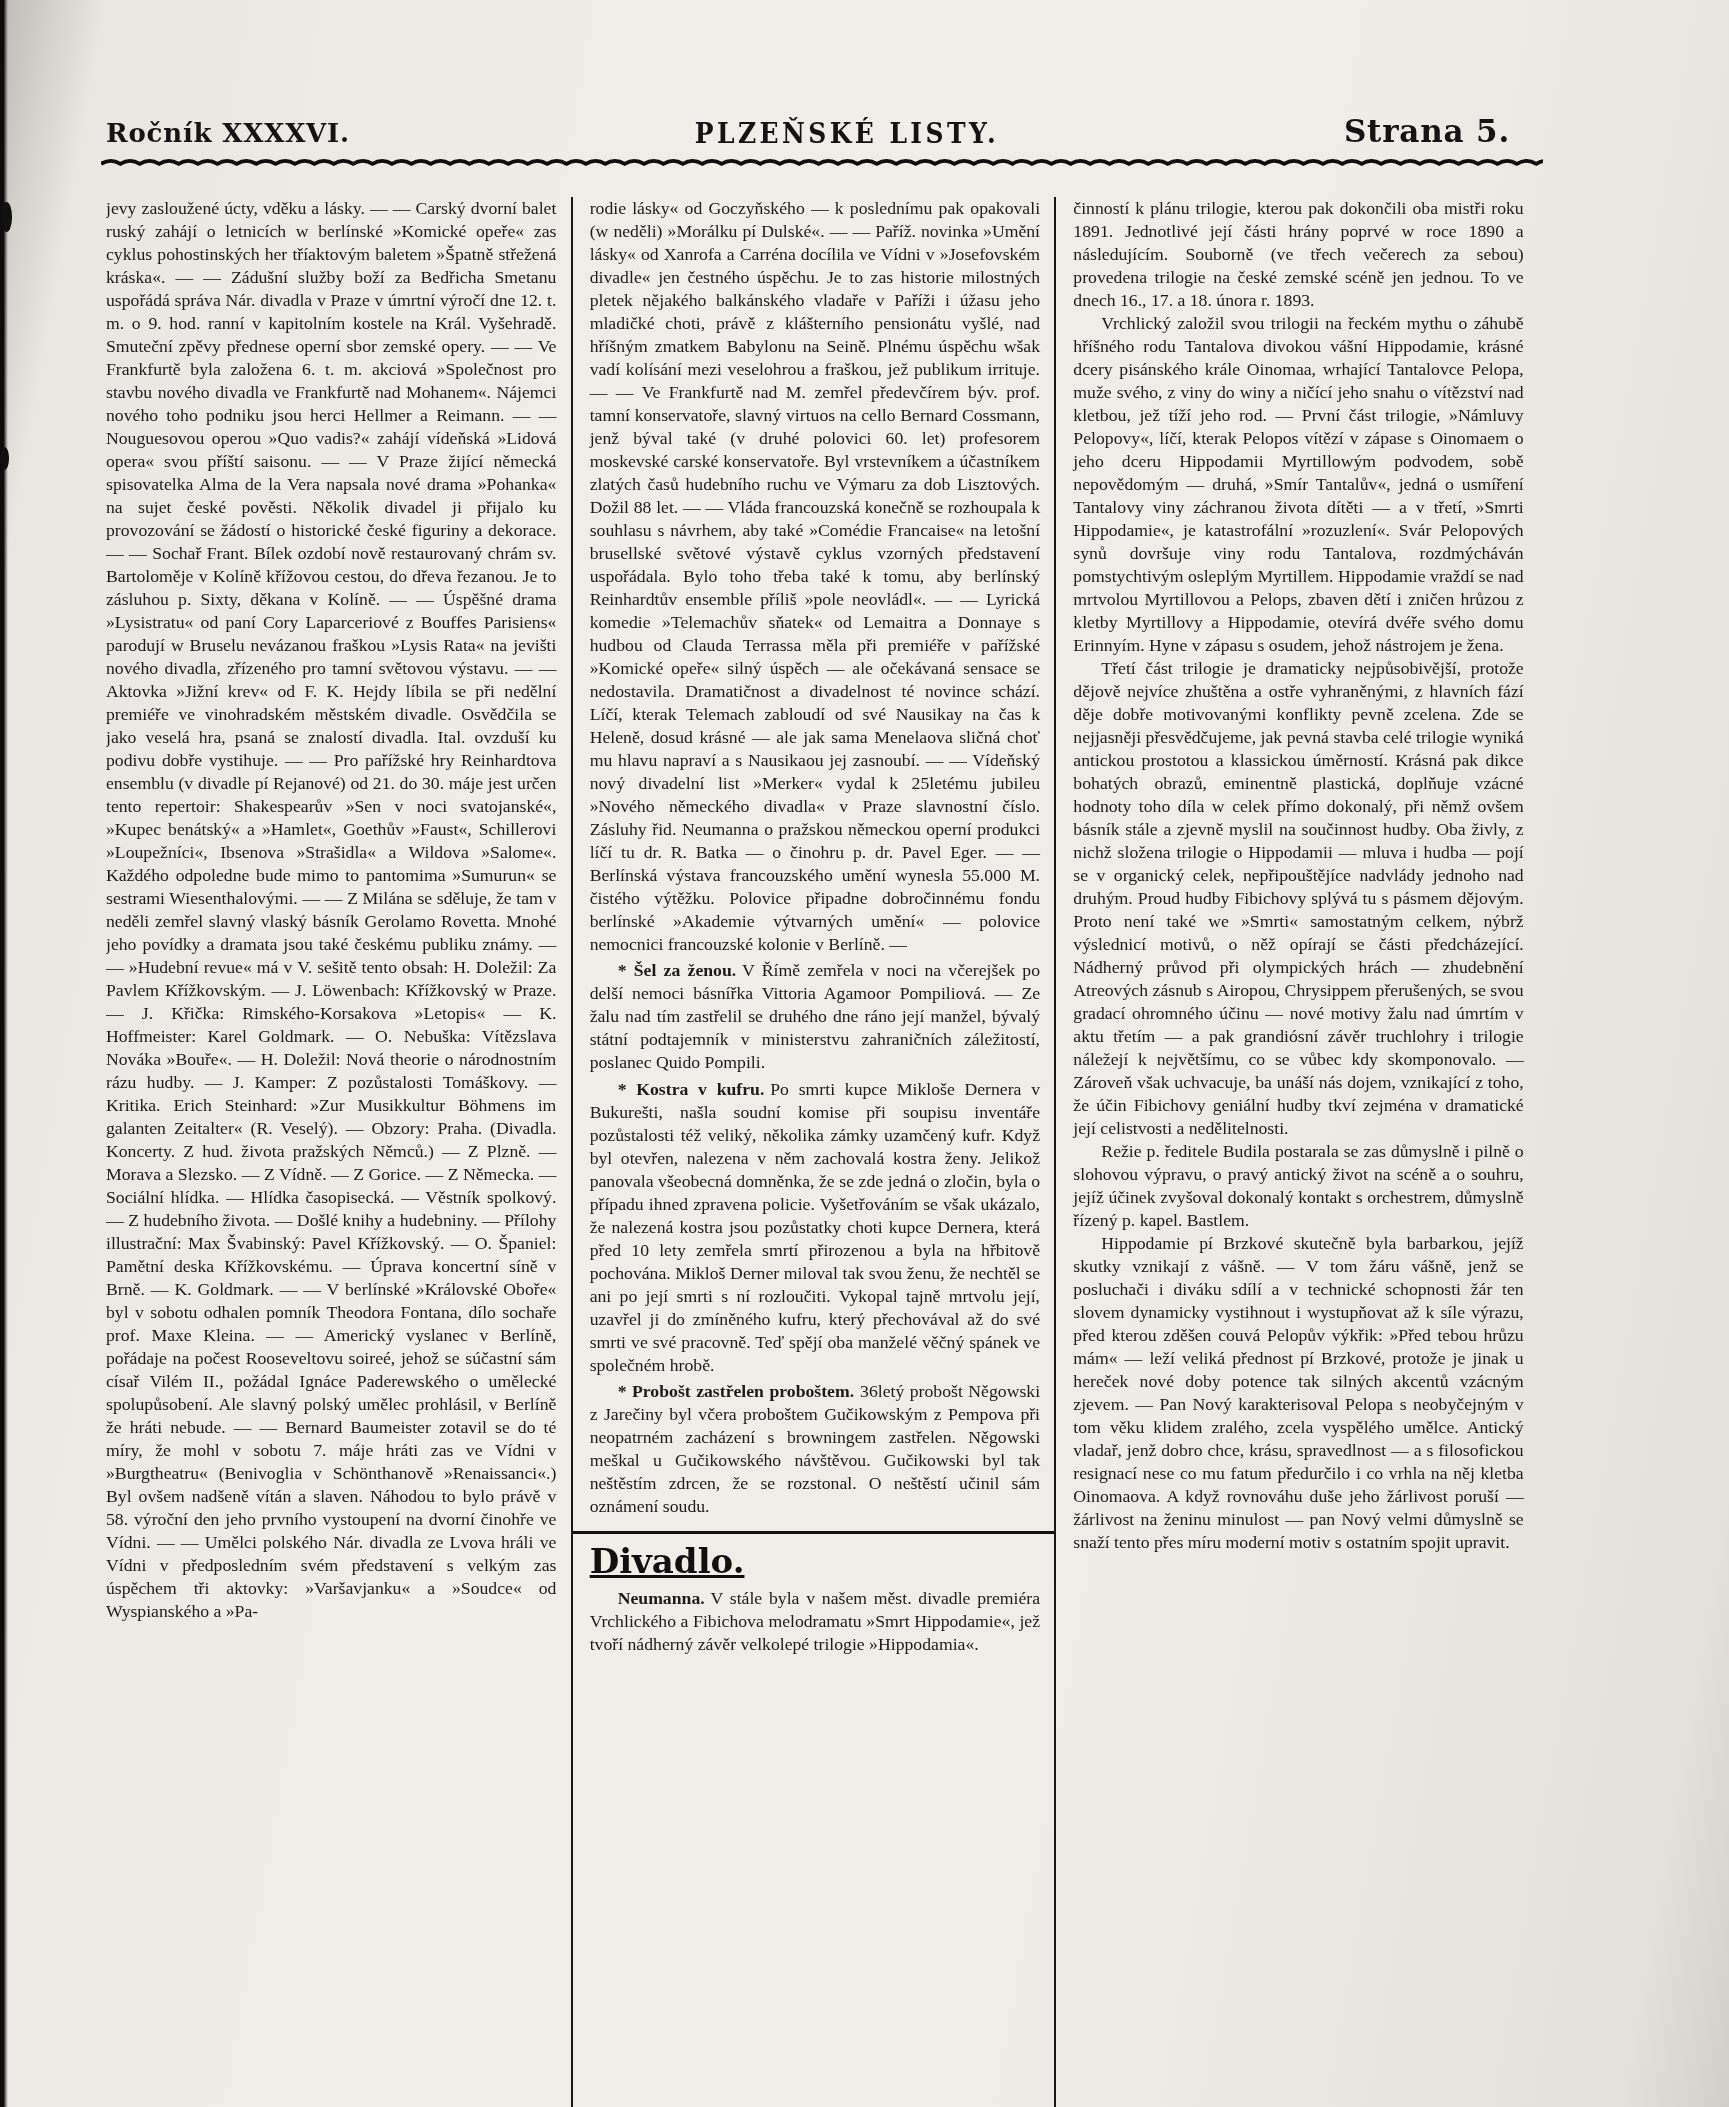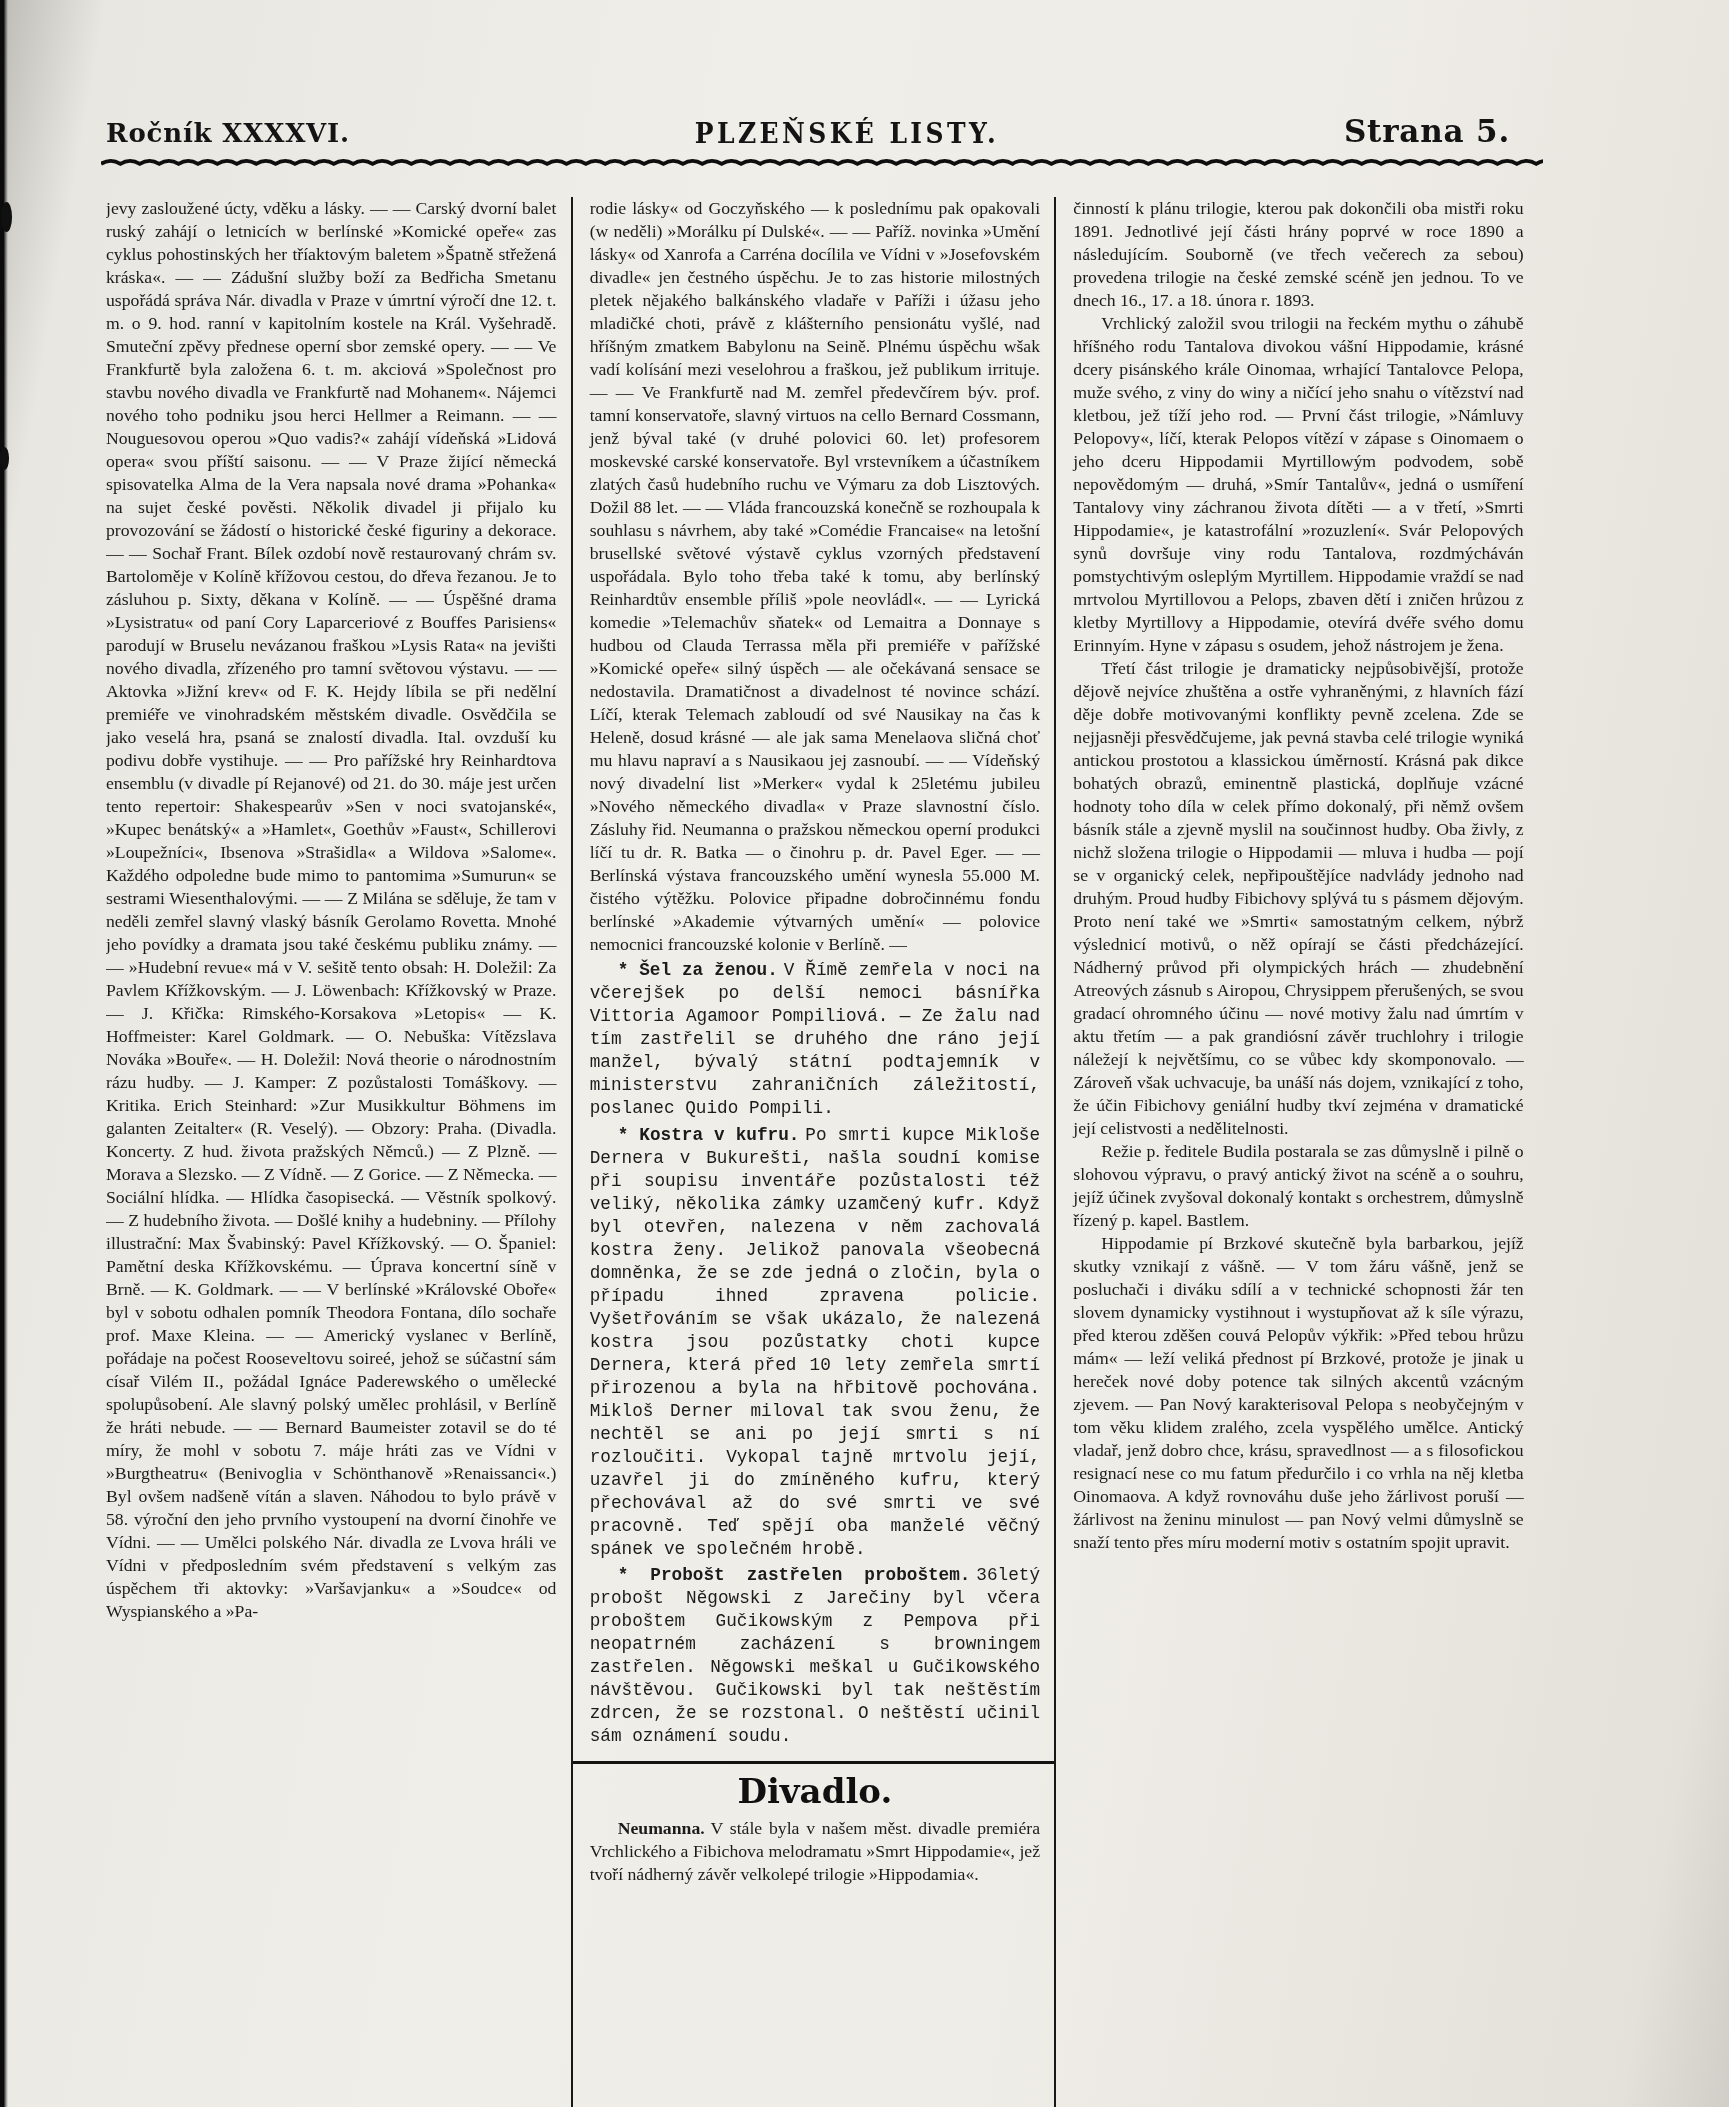--- a/index.html
+++ b/index.html
@@ -33,26 +33,26 @@
   }
   .col{
     flex:1 1 0;overflow:hidden;
     font-size:17.7px;line-height:23px;text-align:justify;
     hyphens:auto;-webkit-hyphens:auto;
     padding-right:14.3px;
   }
   .col + .col{border-left:2.1px solid #181818;padding-left:17px;}
   .para{margin:0;text-indent:28px;}
   .para.noindent{text-indent:0;}
-  .para.spaced{margin-top:3.4px;font-family:Liberation Mono, monospace;}
+  .para.spaced{margin-top:3.4px;}
   .lead{font-weight:bold;margin-right:5.9px;}
   .section-rule{height:3.4px;background:#121212;margin:12.6px -17px 0 -17px;}
   .section-heading{
-    text-align:center;font-family:"DejaVu Serif", serif;font-weight:bold;
-    font-size:34px;margin:16px 0 14.3px 0;text-indent:0;color:#101010;
+    font-family:"DejaVu Serif", serif;font-weight:bold;
+    font-size:34px;margin:16px 0 14.3px 0;text-indent:0;color:#101010;text-decoration:underline;
   }
 </style>
 </head>
 <body>
 
 <div class="page">
 
   <div class="left-edge"></div>
   <div class="smudge" style="left:0.8px;top:202px;width:11px;height:29.5px;"></div>
   <div class="smudge" style="left:0px;top:447px;width:9.3px;height:23px;"></div>

